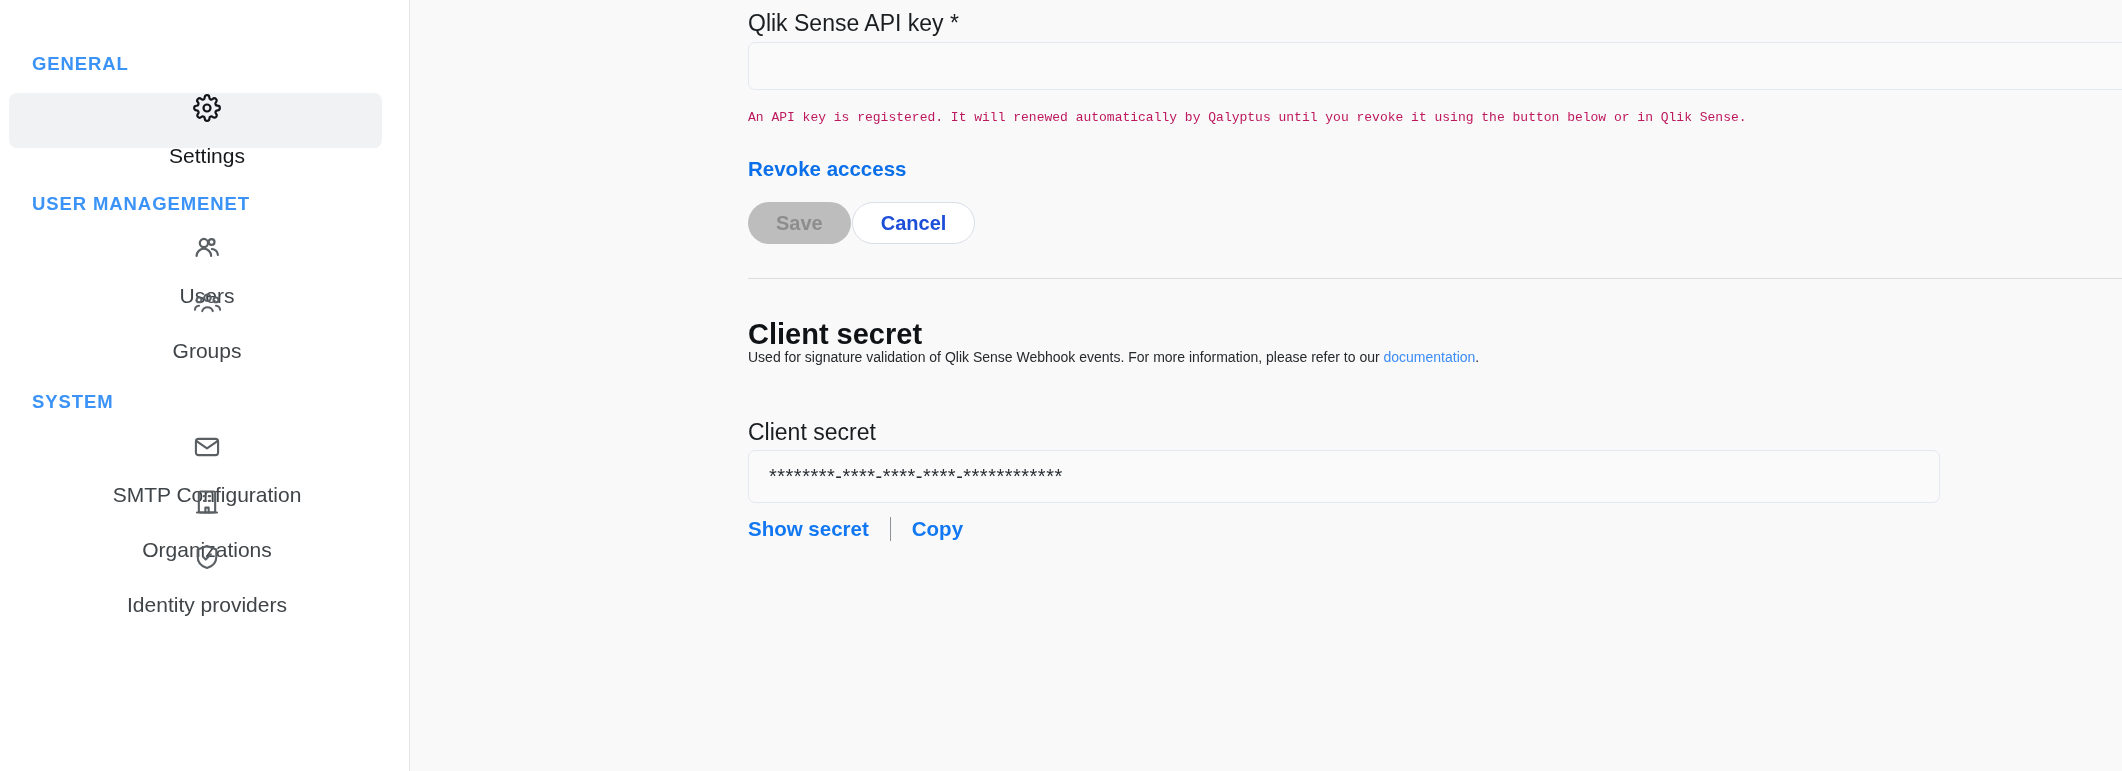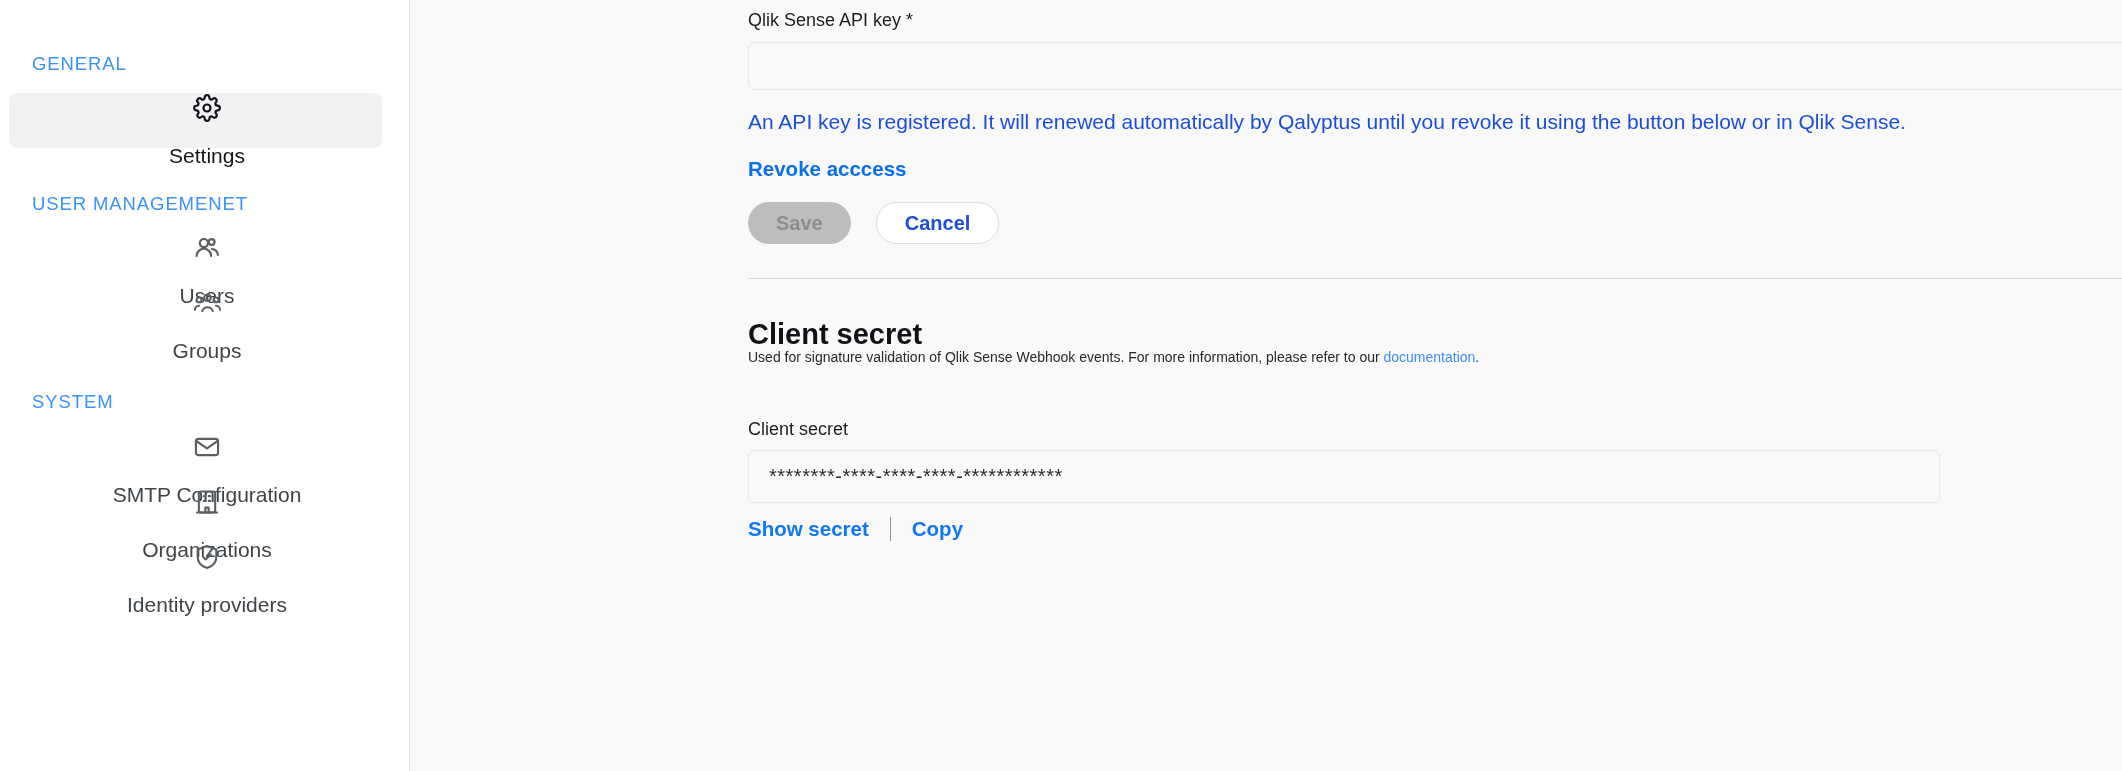--- a/index.html
+++ b/index.html
@@ -33,21 +33,21 @@
     position: relative;
   }
 
   .nav-section {
     padding: 0 0 0 0;
   }
 
   .section-label {
     color: #3b93f7;
     font-size: 18.5px;
-    font-weight: 400;
+    font-weight: 700;
     letter-spacing: 0.9px;
     padding-left: 32px;
     text-transform: uppercase;
   }
 
   .sec-general .section-label { padding-top: 53px; }
   .sec-user .section-label { padding-top: 0; }
   .sec-system .section-label { padding-top: 0; }
 
   .nav-item {
@@ -83,21 +83,21 @@
   .main {
     flex: 1;
     height: 771px;
     background: #f9f9fa;
     position: relative;
     overflow: hidden;
   }
 
   .field-label {
     color: #1b1e21;
-    font-size: 18px;
+    font-size: 23px;
     position: absolute;
   }
 
   .api-label { left: 338px; top: 10px; }
 
   .api-input {
     position: absolute;
     left: 338px;
     top: 42px;
     width: 1714px;
@@ -109,42 +109,43 @@
     font-family: "Liberation Sans", sans-serif;
     font-size: 20px;
     color: #1b1e21;
     padding: 0 16px;
   }
 
   .api-help {
     position: absolute;
     left: 338px;
     top: 110px;
-    font-size: 21px;
-    color: #1d4ed8;
+    font-size: 13px;
+    color: #be185d;
     white-space: nowrap;
+    font-family: Liberation Mono, monospace;
   }
 
   .revoke-link {
     position: absolute;
     left: 338px;
     top: 157px;
     color: #0a6fe8;
     font-size: 20.5px;
     font-weight: 700;
     cursor: pointer;
     text-decoration: none;
   }
 
   .btn-row {
     position: absolute;
     left: 338px;
     top: 202px;
     display: flex;
-    gap: 25px;
+    gap: 1px;
     align-items: center;
   }
   .btn {
     height: 42px;
     border-radius: 21px;
     font-family: "Liberation Sans", sans-serif;
     font-size: 20px;
     font-weight: 700;
     display: inline-flex;
     align-items: center;

